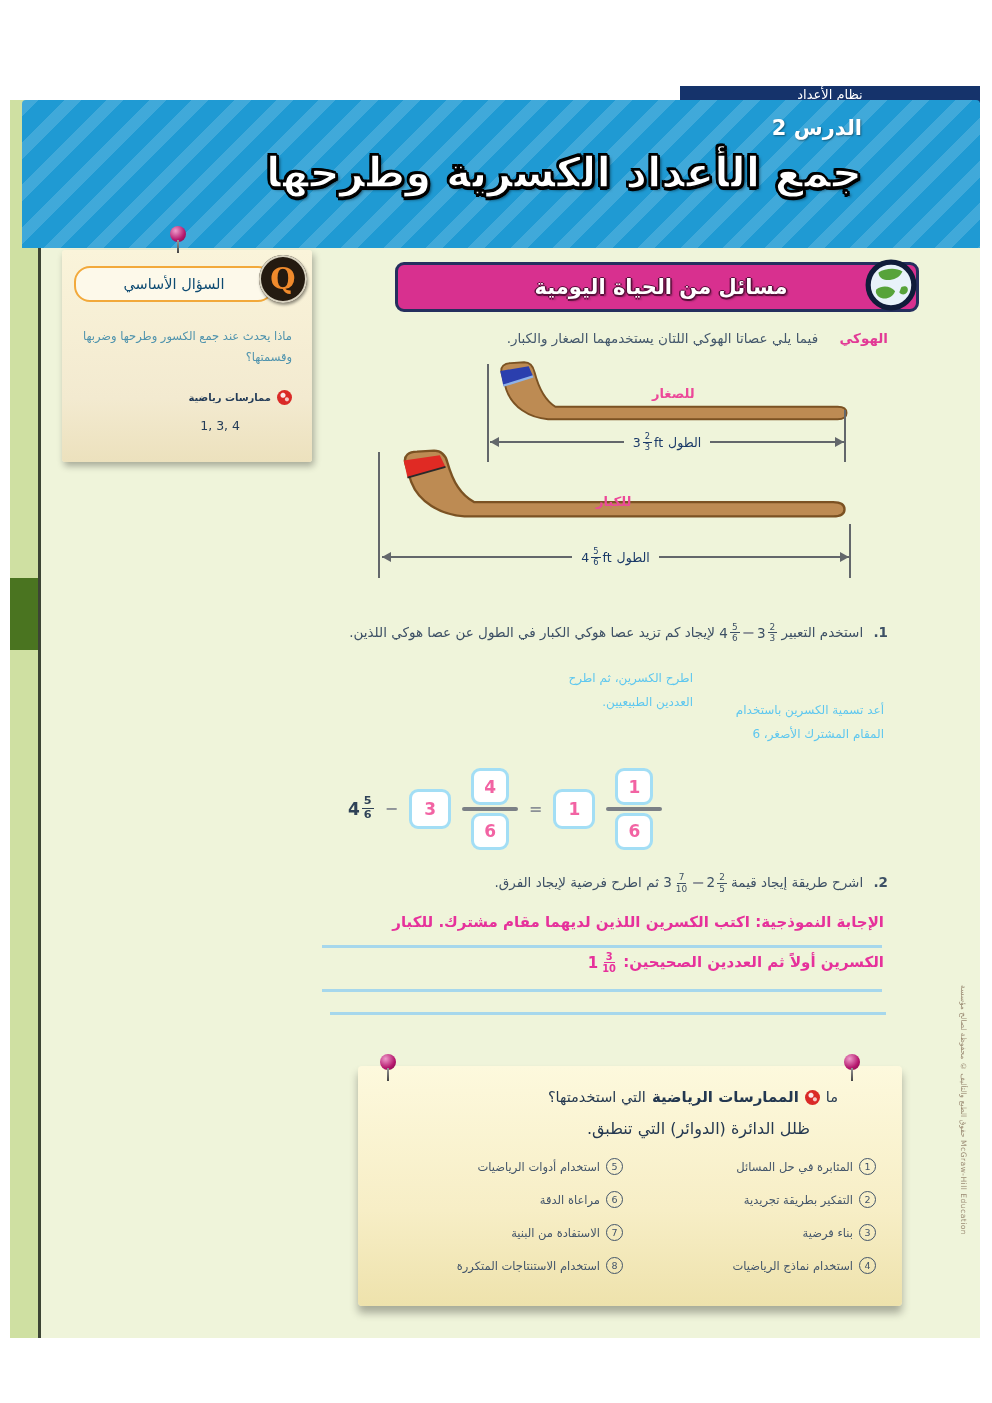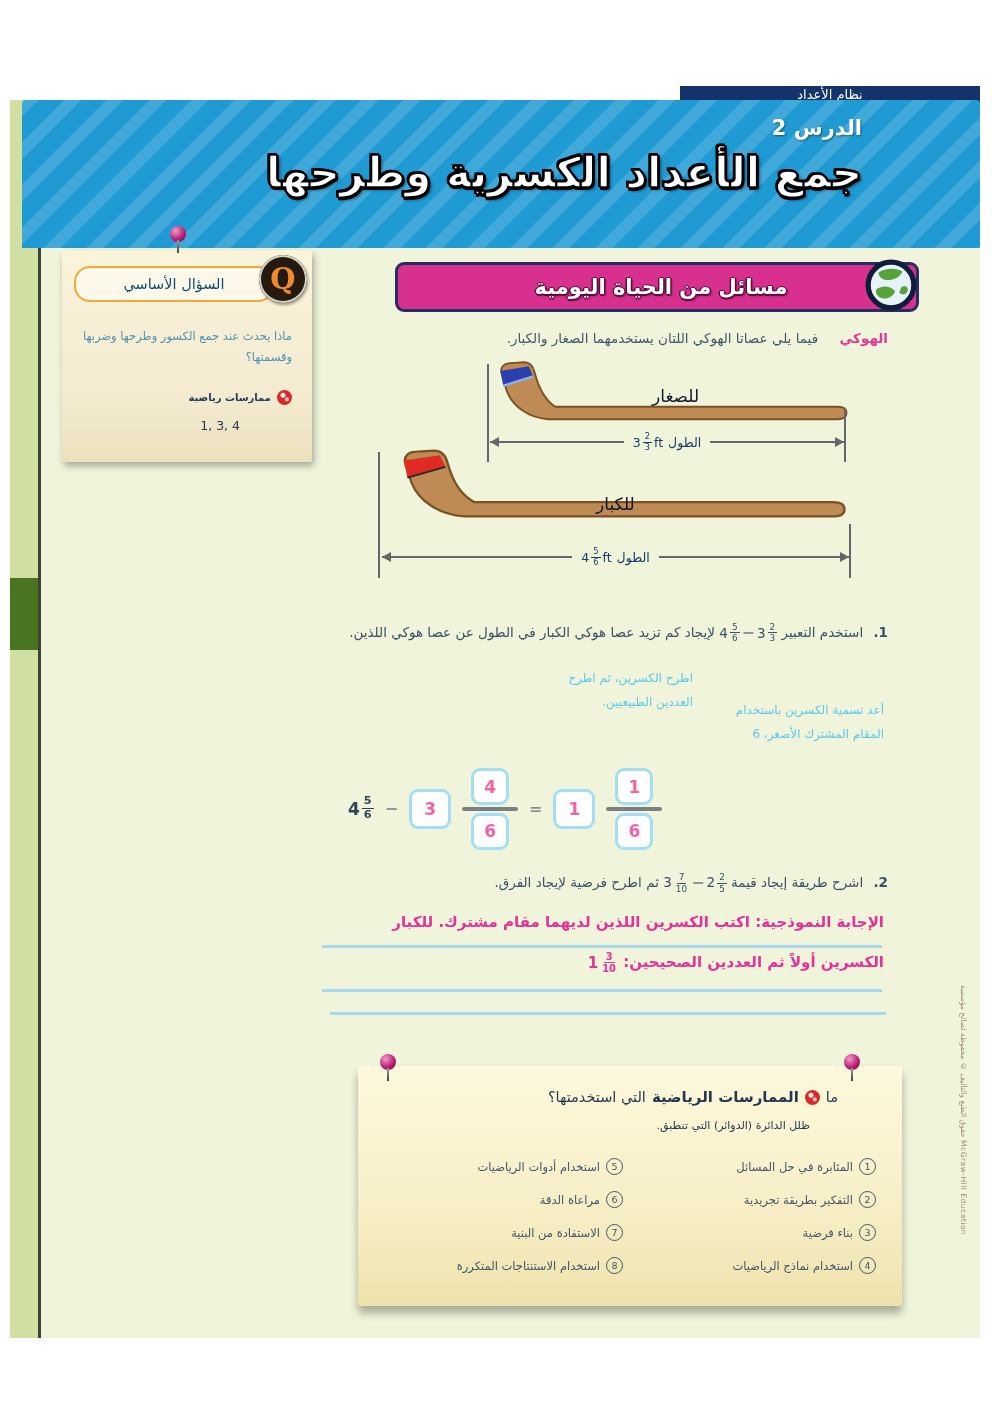--- a/index.html
+++ b/index.html
@@ -47,21 +47,21 @@
         border:3px solid #252f5e;border-radius:9px;display:flex;align-items:center;justify-content:center;
         color:#fff;font-weight:bold;font-size:21px;direction:rtl;padding-left:8px;
         text-shadow:-1.5px 0 #5c0f3c,1.5px 0 #5c0f3c,0 1.5px #5c0f3c,0 -1.5px #5c0f3c,2px 2px 2px rgba(0,0,0,.4);}
   .globe{position:absolute;right:-2px;top:-7px;width:54px;height:54px;}
   
   .intro{position:absolute;right:104px;top:330px;direction:rtl;font-size:13.5px;color:#44586c;white-space:nowrap;}
   .mag{color:#e23a96;font-weight:bold;margin-left:17px;}
   
   .stick1{position:absolute;left:466px;top:360px;width:388px;height:78px;}
   .stick2{position:absolute;left:360px;top:448px;width:494px;height:90px;}
-  .stick-label{position:absolute;color:#0f172a;font-weight:normal;font-size:17px;direction:rtl;z-index:3;}
+  .stick-label{position:absolute;color:#ec4899;font-weight:bold;font-size:13px;direction:rtl;z-index:3;}
   .vext{position:absolute;width:2px;background:#63676b;}
   .dim{position:absolute;display:flex;align-items:center;height:12px;}
   .dline{position:relative;flex:1;height:2px;background:#63676b;}
   .dline.arr-l::before{content:"";position:absolute;left:0;top:-4px;border-right:9px solid #63676b;
         border-top:5px solid transparent;border-bottom:5px solid transparent;}
   .dline.arr-r::after{content:"";position:absolute;right:0;top:-4px;border-left:9px solid #63676b;
         border-top:5px solid transparent;border-bottom:5px solid transparent;}
   .dlabel{display:flex;direction:rtl;align-items:center;gap:5px;color:#1b3a68;font-size:12.5px;padding:0 9px;}
   
   .mixed{display:inline-flex;align-items:center;gap:2px;direction:ltr;vertical-align:middle;}
@@ -83,21 +83,21 @@
   .fbar{width:56px;height:3.5px;background:#7b8086;margin:2px 0;border-radius:2px;}
   
   .ans{position:absolute;direction:rtl;text-align:right;color:#e6319b;font-weight:bold;font-size:15px;}
   .ans-line{position:absolute;height:2.5px;background:#a6d7ec;}
   
   .mp-card{position:absolute;left:358px;top:1066px;width:544px;height:240px;border-radius:4px;
         background:linear-gradient(180deg,#fdf9dd,#f7eec6 60%,#eee2ac);box-shadow:0 7px 9px rgba(0,0,0,.3);}
   .mp-q{position:absolute;right:64px;top:22px;direction:rtl;display:flex;align-items:center;gap:6px;
         color:#243850;font-size:14.5px;}
   .mp-q b{font-size:15px;}
-  .mp-i{position:absolute;right:92px;top:53px;direction:rtl;color:#243850;font-size:11px;}
+  .mp-i{position:absolute;right:92px;top:53px;direction:rtl;color:#243850;font-size:16px;}
   .mp-grid{position:absolute;left:22px;right:26px;top:92px;display:grid;direction:rtl;
         grid-auto-flow:column;grid-template-rows:repeat(4,auto);grid-template-columns:1fr 1fr;
         row-gap:16px;column-gap:10px;font-size:11.5px;color:#43556a;}
   .mp-item{display:flex;align-items:center;gap:6px;direction:rtl;}
   .cnum{width:15px;height:15px;border:1.3px solid #43556a;border-radius:50%;flex:0 0 auto;
         display:inline-flex;align-items:center;justify-content:center;font-size:9.5px;color:#43556a;}
   
   .side-copy{position:absolute;right:24px;top:985px;writing-mode:vertical-rl;font-size:7.5px;
         color:#9b8b74;letter-spacing:.5px;height:340px;overflow:hidden;}
 </style>

